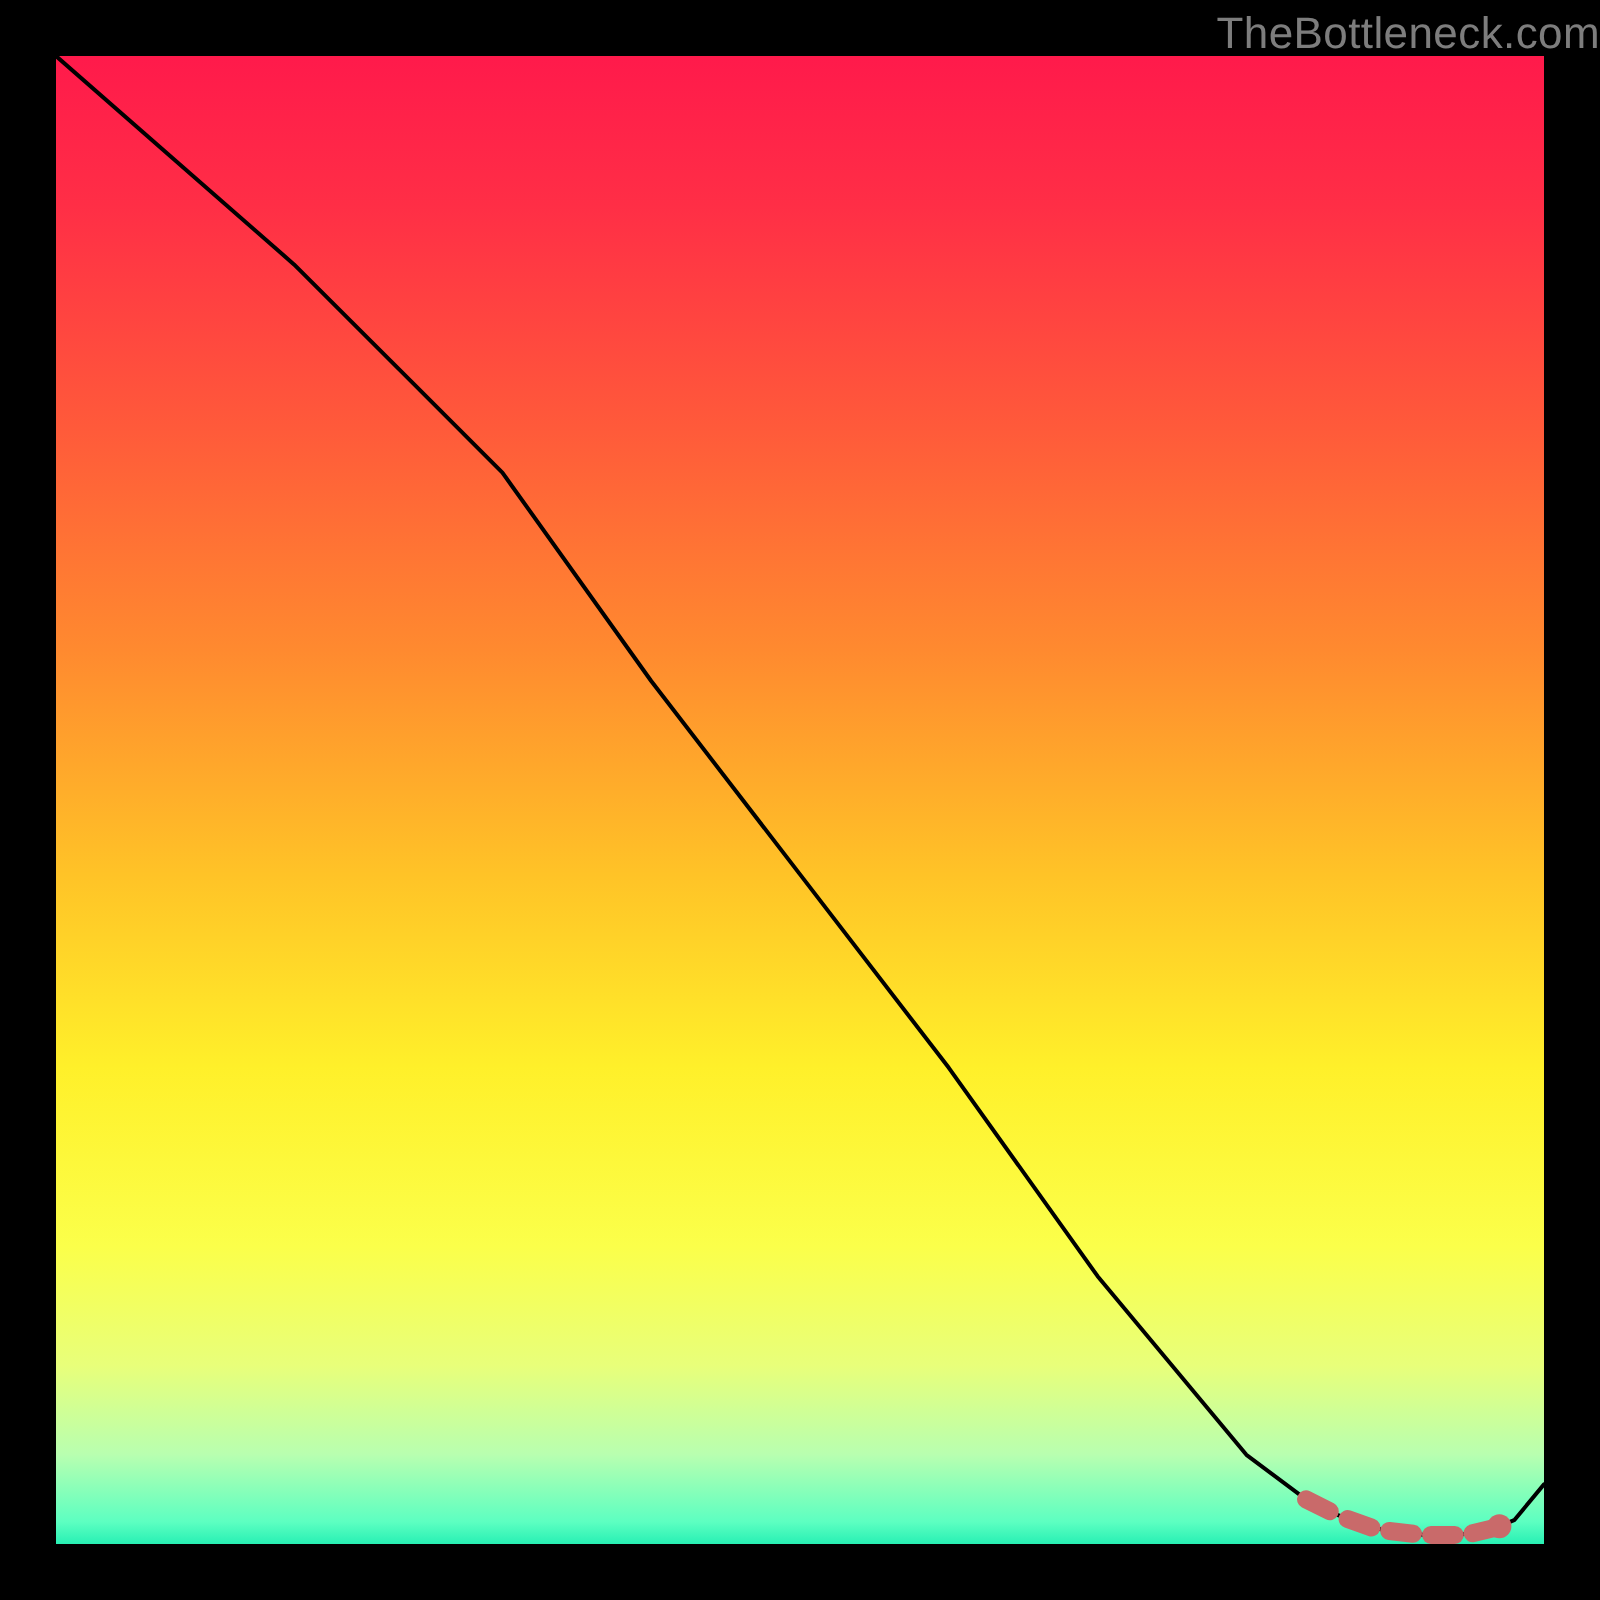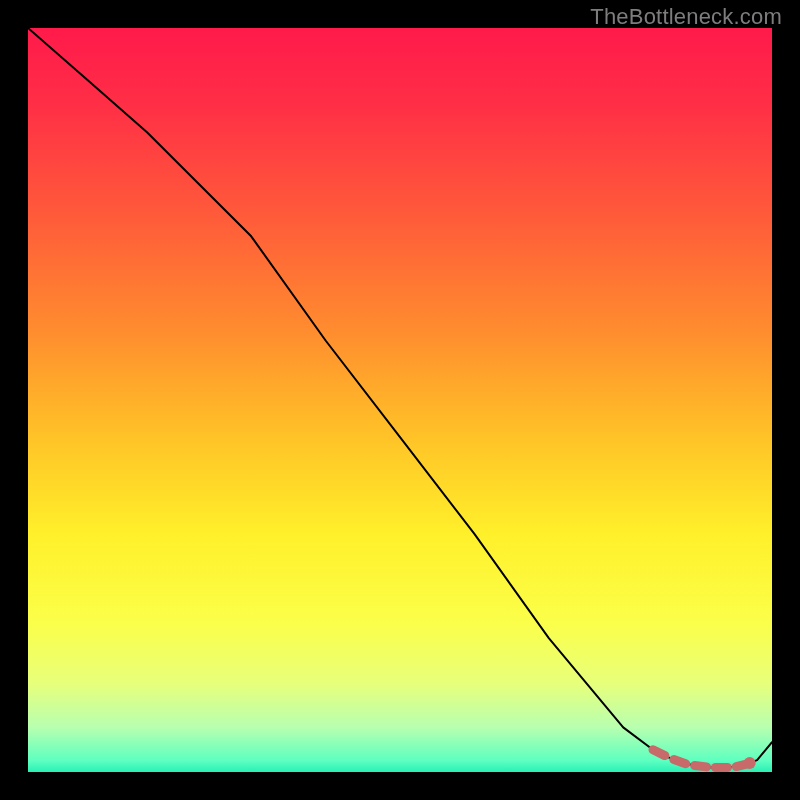--- a/index.html
+++ b/index.html
@@ -13,21 +13,21 @@
   }
   .stage {
     position: relative;
     width: 800px;
     height: 800px;
     background: #000;
   }
   .watermark {
     position: absolute;
     top: 4px;
-    right: 18px;
+    right: 0;
     color: #7d7d7d;
     font-size: 22px;
     letter-spacing: 0.2px;
     user-select: none;
   }
   .plot {
     position: absolute;
     left: 28px;
     top: 28px;
     width: 744px;

